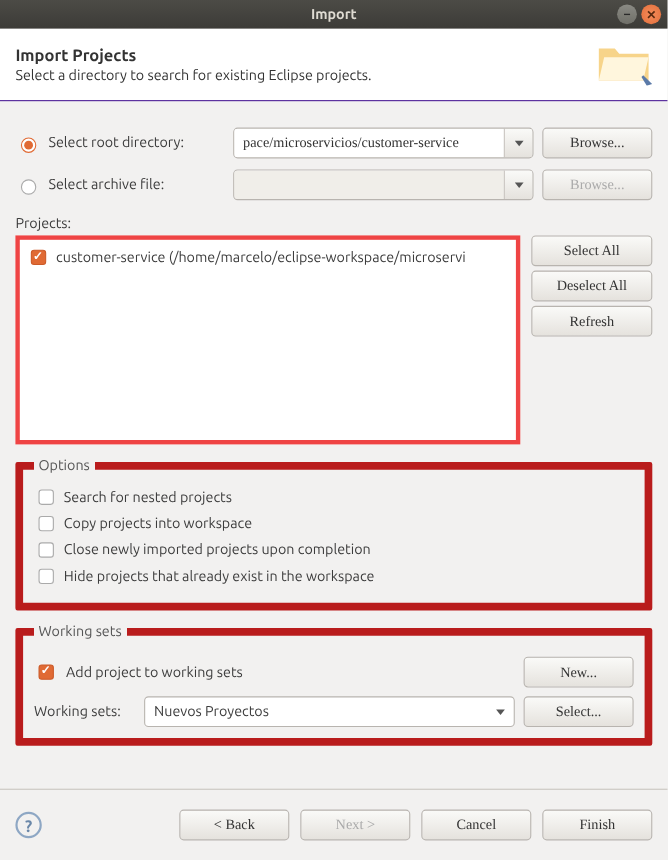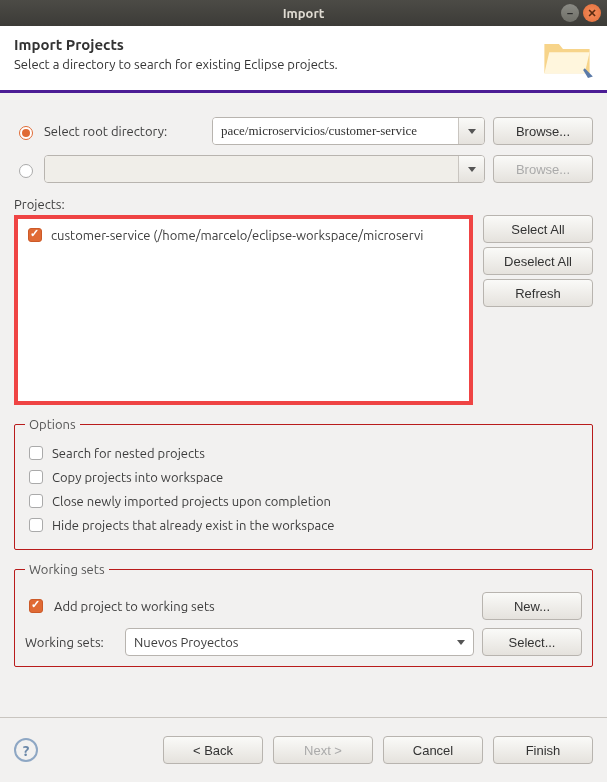--- a/index.html
+++ b/index.html
@@ -38,22 +38,22 @@
     display: flex; align-items: center; justify-content: center;
     font-size: 11px;
     color: #3a3a3a;
   }
   .win-min { background: linear-gradient(#8a8a84,#6f6f68); color:#2a2a2a;}
   .win-close { background: radial-gradient(#f58c5a,#e26e3b); color:#5a2a10;}
   .header {
     background: #fff;
     padding: 10px 14px 10px 14px;
     display: flex;
-    align-items: flex-start;
-    border-bottom: 3px solid #4c1d95;
+    align-items: center;
+    border-bottom: 1px solid #4c1d95;
     gap: 27px;
   }
   .header-text { flex: 1; }
   .header-title { font-size: 15px; font-weight: bold; color: #333; margin-bottom: 4px;}
   .header-sub { font-size: 13px; color: #333; }
   .folder-icon svg { width: 52px; height: 42px; }
   .content {
     flex: 1;
     padding: 14px 14px 6px 14px;
     display: flex;
@@ -93,21 +93,21 @@
   .combo-btn {
     width:26px; border-left:1px solid #c9c5c0;
     display:flex; align-items:center; justify-content:center;
     background: linear-gradient(#fafaf8,#e5e2dd);
     cursor:pointer;
   }
   .btn {
     height:28px; min-width:100px; padding:0 12px;
     border:1px solid #b8b4af; border-radius:4px;
     background: linear-gradient(#fafaf8,#e5e2dd);
-    font-family:Liberation Sans, sans-serif; font-size:13px; color:#333;
+    font-family:Liberation Serif, serif; font-size:13px; color:#333;
     cursor:pointer;
   }
   .btn:disabled { color:#aaa; cursor:default; }
   .section-label { margin:4px 0 4px 0; }
   .projects-area {
     display:flex; gap:10px;
   }
   .projects-list {
     flex:1; height:190px;
     border:4px solid #ef4444; background:#fff;
@@ -122,21 +122,21 @@
     flex-shrink:0;
   }
   .chk:checked { background:#e06a34; border-color:#cc5a28; }
   .chk:checked::after{
     content:"✓"; color:#fff; font-size:11px; font-weight:bold;
     position:absolute; top:-2px; left:1px;
   }
   .side-btns { display:flex; flex-direction:column; gap:4px; }
   .side-btns .btn { min-width:110px; }
   fieldset.group {
-    border:1px solid #b91c1c; border-radius:2px;
+    border:7px solid #b91c1c; border-radius:2px;
     padding:8px 10px 10px 10px; margin:12px 0 0 0;
   }
   fieldset.group legend { padding:0 4px; color:#555; }
   .opt-row { display:flex; align-items:center; gap:6px; margin:4px 0; }
   .ws-row { display:flex; align-items:center; gap:8px; margin-top:8px; }
   .ws-row .btn { min-width:100px; }
   .select-full {
     flex:1; height:28px; display:flex; align-items:center;
     border:1px solid #b8b4af; border-radius:4px;
     background:#fff; padding:0 8px; justify-content:space-between;
@@ -191,20 +191,21 @@
       <input class="combo-input" value="pace/microservicios/customer-service" style="">
       <div class="combo-btn">
           <div class="tri-down"></div>
         </div>
     </div>
     <button class="btn">Browse...</button>
   </div>
 
   <div class="row">
     <input type="radio" class="radio" name="src" style="">
+    <label class="radio-label">Select archive file:</label>
     <div class="combo">
       <input class="combo-input empty" disabled="" value="" style="">
       <div class="combo-btn">
           <div class="tri-down"></div>
         </div>
     </div>
     <button class="btn" disabled="">Browse...</button>
   </div>
 
   <div class="section-label">Projects:</div>

